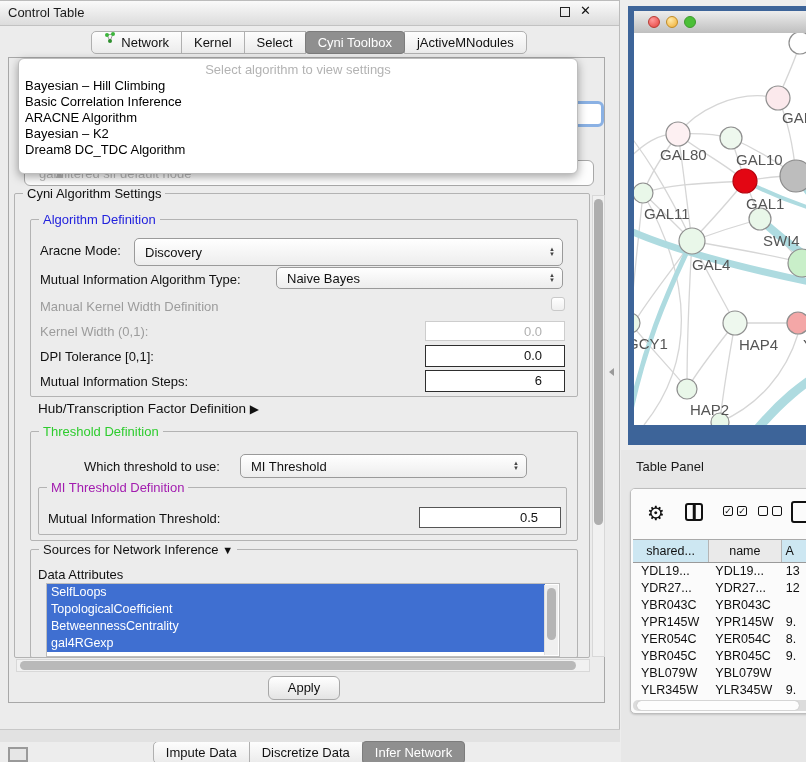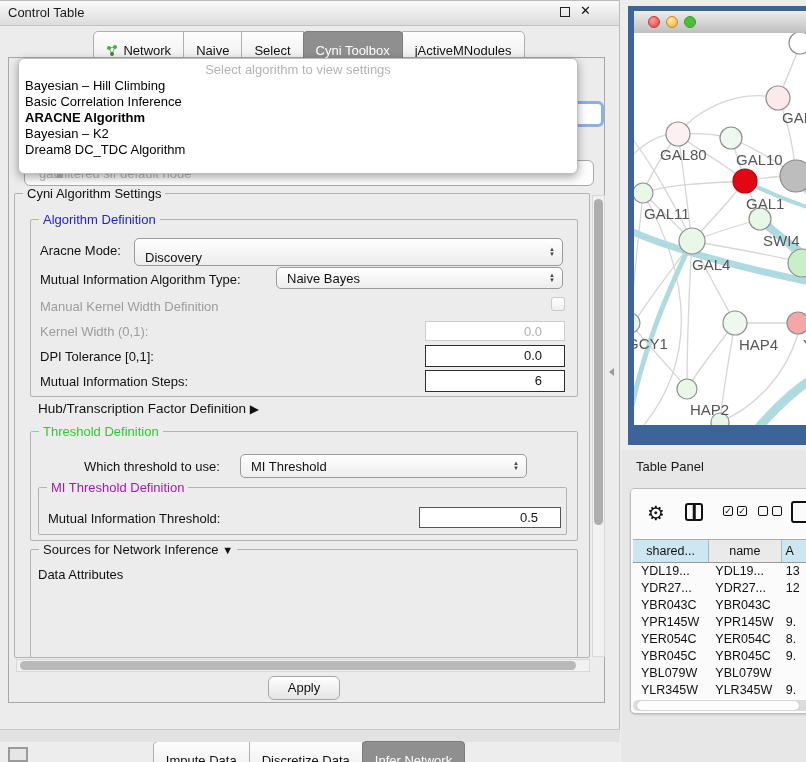--- a/index.html
+++ b/index.html
@@ -7,34 +7,34 @@
        font-family:"Liberation Sans","DejaVu Sans",sans-serif;color:#111;}
   .abs{position:absolute;}
   
   .cp-window{left:0;top:4;width:620px;height:736px;background:#ececec;border:1px solid #bcbcbc;border-left:none;box-sizing:border-box;}
   .cp-titlebar{left:0;top:0;width:100%;height:24px;background:linear-gradient(#fafafa,#dcdcdc);border-bottom:1px solid #c2c2c2;}
   .cp-title{left:8px;top:4px;font-size:13px;color:#1a1a1a;}
   .float-icon{left:560px;top:6px;width:10px;height:10px;border:1.5px solid #222;box-sizing:border-box;}
   .close-icon{left:580px;top:2px;font-size:13px;font-weight:bold;color:#111;}
   
   .tabrow{left:0;top:30px;width:100%;height:23px;display:flex;justify-content:center;}
-  .tab{height:21px;line-height:21px;padding:8px 12px;font-size:13px;background:linear-gradient(#fdfdfd,#ebebeb);
-       border:1px solid #b0b0b0;margin-left:-1px;color:#111;display:flex;align-items:center;gap:4px;}
+  .tab{height:21px;line-height:21px;padding:0 12px;font-size:13px;background:linear-gradient(#fdfdfd,#ebebeb);
+       border:1px solid #b0b0b0;margin-left:-1px;color:#111;display:flex;align-items:flex-start;gap:4px;}
   .tab.first{border-radius:5px 0 0 5px;}
   .tab.last{border-radius:0 5px 5px 0;}
   .tab.sel{background:#8f8f8f;color:#fff;border-color:#7c7c7c;border-radius:4px;z-index:2;}
   .tabrow-bottom{left:0;top:704px;width:100%;height:23px;display:flex;justify-content:center;margin-top:36px;}
   
   .content-panel{left:8px;top:56px;width:597px;height:646px;border:1px solid #a8a8a8;background:#ececec;box-sizing:border-box;}
   
   .popup{left:18px;top:57px;width:560px;height:116px;background:#fff;border:1px solid #bdbdbd;border-radius:6px;
          box-shadow:0 3px 10px rgba(0,0,0,.35);z-index:10;padding-top:2px;box-sizing:border-box;}
   .popup .prompt{text-align:center;color:#b3b3b3;font-size:13px;height:17px;line-height:17px;}
   .popup .item{padding-left:6px;font-size:13px;height:16px;line-height:16px;color:#000;}
-  .popup .item.bold{font-weight:bold;}
+  .popup .item.bold{font-weight:normal;}
   
   .focus-sliver{left:566px;top:100px;width:38px;height:26px;border:3px solid #8ab1e4;border-radius:6px;background:#fff;z-index:1;box-sizing:border-box;}
   .bg-combo{left:24px;top:159px;width:570px;height:26px;border:1px solid #a8a8a8;border-radius:6px;background:#fdfdfd;z-index:2;box-sizing:border-box;}
   .bg-combo span{position:absolute;left:14px;top:5px;font-size:13px;color:#b9b9b9;}
   
   .fs{border:1px solid #b3b3b3;border-radius:2px;box-sizing:border-box;}
   .legend{position:absolute;top:-8px;left:8px;background:#ececec;padding:0 4px;font-size:13px;white-space:nowrap;}
   .lab{font-size:13px;font-weight:normal;color:#111;white-space:nowrap;}
   .lab.dis{color:#9c9c9c;}
   .combo{border:1px solid #9a9a9a;border-radius:5px;background:linear-gradient(#ffffff,#ededed);
@@ -110,21 +110,21 @@
         <line x1="3" y1="3" x2="9" y2="2" stroke="#999" stroke-width="1"></line>
         <line x1="3" y1="3" x2="6" y2="9" stroke="#999" stroke-width="1"></line>
         <line x1="9" y1="2" x2="6" y2="9" stroke="#999" stroke-width="1"></line>
         <circle cx="3" cy="3" r="2" fill="#3bb53b"></circle>
           <circle cx="9" cy="2" r="2" fill="#3bb53b"></circle>
           <circle cx="6" cy="9" r="2" fill="#2e8f2e"></circle>
       </svg>
       <span>Network</span>
     </div>
     <div class="tab">
-        <span>Naive</span>
+        <span>Kernel</span>
       </div>
     <div class="tab">
         <span>Select</span>
       </div>
     <div class="tab sel">
         <span>Cyni Toolbox</span>
       </div>
     <div class="tab last">
         <span>jActiveMNodules</span>
       </div>
@@ -151,21 +151,21 @@
   </div>
 
   <div class="abs fs" style="left:14px;top:192px;width:576px;height:465px;">
     <span class="legend" style="color:#111;">Cyni Algorithm Settings</span>
   </div>
 
   <div class="abs fs" style="left:30px;top:218px;width:548px;height:178px;">
     <span class="legend" style="color:#2222dd;">Algorithm Definition</span>
   </div>
   <span class="abs lab" style="left:40px;top:242px;">Aracne Mode:</span>
-  <div class="abs combo" style="left:134px;top:237px;width:429px;height:28px;align-items:flex-end;">
+  <div class="abs combo" style="left:134px;top:237px;width:429px;height:28px;">
     <span>Discovery</span>
     <span class="spin">
         <span>▲</span>
         <span>▼</span>
       </span>
   </div>
   <span class="abs lab" style="left:40px;top:271px;">Mutual Information Algorithm Type:</span>
   <div class="abs combo" style="left:276px;top:266px;width:287px;height:22px;">
     <span>Naive Bayes</span>
     <span class="spin">
@@ -204,20 +204,29 @@
   <span class="abs lab" style="left:48px;top:510px;">Mutual Information Threshold:</span>
   <div class="abs tfield" style="left:419px;top:506px;width:142px;height:21px;border:1px solid #555;">0.5</div>
 
   <div class="abs fs" style="left:30px;top:548px;width:548px;height:109px;">
     <span class="legend" style="color:#111;">
       <span>Sources for Network Inference</span>
       <span style="font-size:11px;"> ▼</span>
     </span>
   </div>
   <span class="abs lab" style="left:38px;top:566px;">Data Attributes</span>
+  <div class="abs listbox" style="left:46px;top:582px;width:514px;height:74px;">
+    <div class="li">SelfLoops</div>
+    <div class="li">TopologicalCoefficient</div>
+    <div class="li">BetweennessCentrality</div>
+    <div class="li">gal4RGexp</div>
+    <div class="list-scroll">
+        <div class="thumb"></div>
+      </div>
+  </div>
 
   <div class="abs vscroll">
       <div class="thumb"></div>
     </div>
   <div class="abs hscroll">
       <div class="thumb"></div>
     </div>
 
   <div class="abs apply-btn">Apply</div>
 

